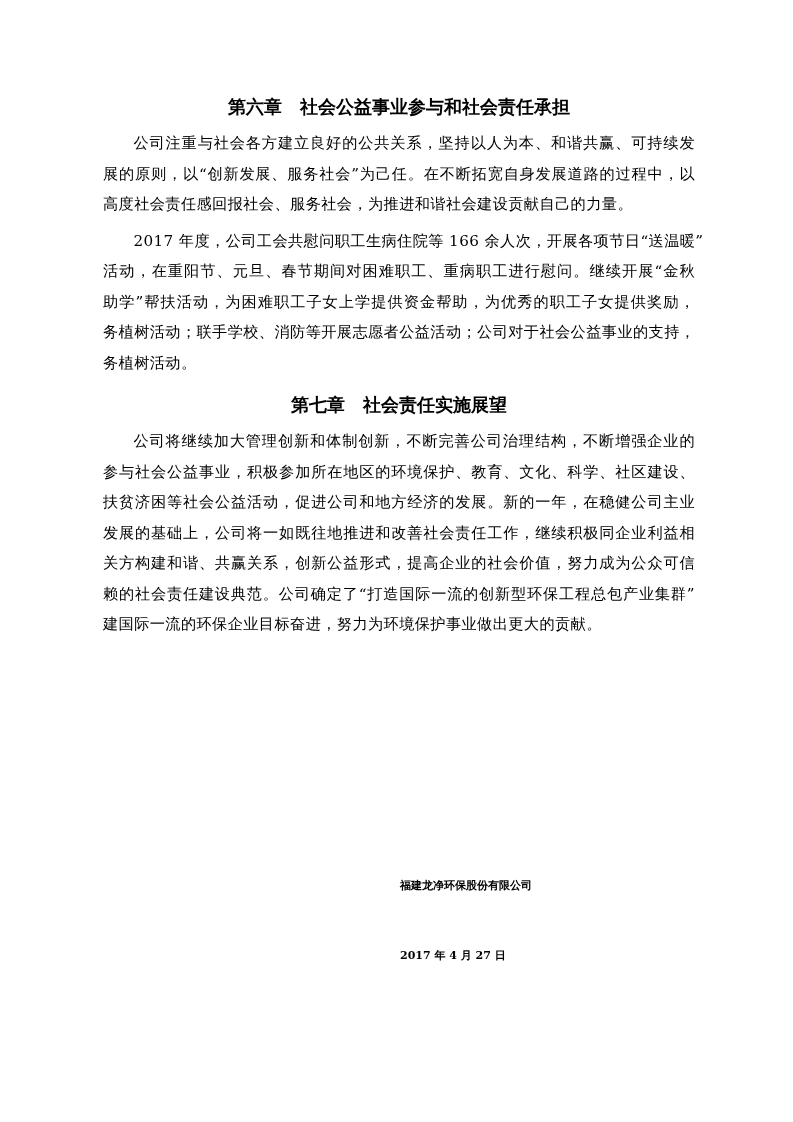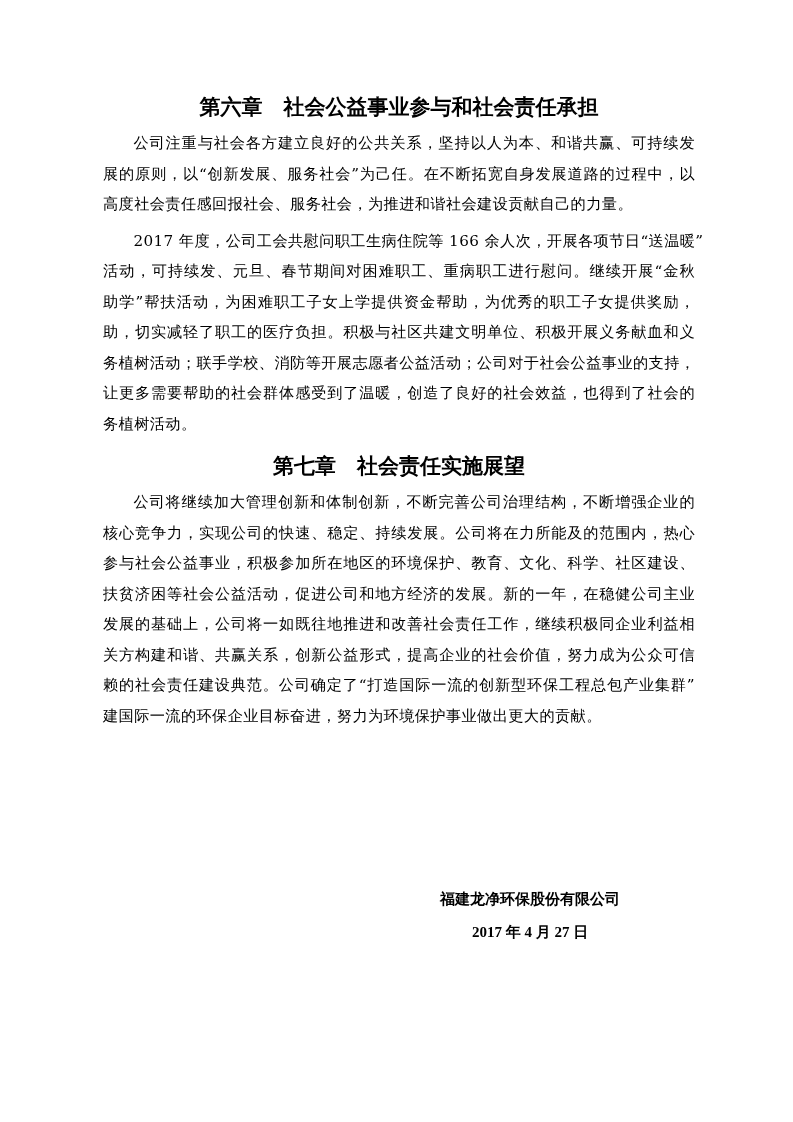--- a/index.html
+++ b/index.html
@@ -1,60 +1,57 @@
 <!DOCTYPE html>
 <html><head>
 <meta charset="utf-8">
 <style>
   html, body { margin: 0; padding: 0; background: #ffffff; }
   body { width: 793px; height: 1122px; position: relative; overflow: hidden;
          font-family: "DejaVu Serif", "Liberation Serif", serif; color: #000; }
   .page { position: absolute; left: 103px; top: 92px; width: 592px; }
-  .chapter-title { text-align: center; font-weight: bold; font-size: 21px;
+  .chapter-title { text-align: center; font-weight: bold; font-size: 18px;
                    font-family: "DejaVu Sans", "Liberation Sans", sans-serif;
                    height: 30px; line-height: 30px; margin: 0; }
   .para { font-size: 15.2px; line-height: 30.5px; text-indent: 2em;
           text-align: justify; margin: 6px 0 6px 0; letter-spacing: 0.4px; }
   .para .ln { display: block; white-space: nowrap; text-align: justify; text-align-last: justify; }
   .para .ln.last { text-align-last: left; }
   .para .ln.first { padding-left: 2em; }
   .para { text-indent: 0; }
-  .sig { position: absolute; left: 400px; width: 260px; text-align: center;
-         font-weight: bold; font-size: 15px; font-family: "DejaVu Serif", "Liberation Serif", serif; margin-top: 12px; }
+  .sig { position: absolute; left: 400px; width: 260px; text-align: left;
+         font-weight: bold; font-size: 11px; font-family: "DejaVu Serif", "Liberation Serif", serif; }
 </style>
 </head>
 <body>
 
 <div class="page">
   <h2 class="chapter-title">第六章　社会公益事业参与和社会责任承担</h2>
 
   <div class="para" style="margin-top:6px;">
     <span class="ln first">公司注重与社会各方建立良好的公共关系，坚持以人为本、和谐共赢、可持续发</span>
     <span class="ln">展的原则，以“创新发展、服务社会”为己任。在不断拓宽自身发展道路的过程中，以</span>
     <span class="ln last">高度社会责任感回报社会、服务社会，为推进和谐社会建设贡献自己的力量。</span>
   </div>
 
   <div class="para" style="margin-top:6px;">
     <span class="ln first">2017 年度，公司工会共慰问职工生病住院等 166 余人次，开展各项节日“送温暖”</span>
-    <span class="ln">活动，可持续发、元旦、春节期间对困难职工、重病职工进行慰问。继续开展“金秋</span>
+    <span class="ln">活动，在重阳节、元旦、春节期间对困难职工、重病职工进行慰问。继续开展“金秋</span>
     <span class="ln">助学”帮扶活动，为困难职工子女上学提供资金帮助，为优秀的职工子女提供奖励，</span>
-    <span class="ln">助，切实减轻了职工的医疗负担。积极与社区共建文明单位、积极开展义务献血和义</span>
     <span class="ln">务植树活动；联手学校、消防等开展志愿者公益活动；公司对于社会公益事业的支持，</span>
-    <span class="ln">让更多需要帮助的社会群体感受到了温暖，创造了良好的社会效益，也得到了社会的</span>
     <span class="ln last">务植树活动。</span>
   </div>
 
   <h2 class="chapter-title" style="margin-top:12px;">第七章　社会责任实施展望</h2>
 
   <div class="para" style="margin-top:6px;">
     <span class="ln first">公司将继续加大管理创新和体制创新，不断完善公司治理结构，不断增强企业的</span>
-    <span class="ln">核心竞争力，实现公司的快速、稳定、持续发展。公司将在力所能及的范围内，热心</span>
     <span class="ln">参与社会公益事业，积极参加所在地区的环境保护、教育、文化、科学、社区建设、</span>
     <span class="ln">扶贫济困等社会公益活动，促进公司和地方经济的发展。新的一年，在稳健公司主业</span>
     <span class="ln">发展的基础上，公司将一如既往地推进和改善社会责任工作，继续积极同企业利益相</span>
     <span class="ln">关方构建和谐、共赢关系，创新公益形式，提高企业的社会价值，努力成为公众可信</span>
     <span class="ln">赖的社会责任建设典范。公司确定了“打造国际一流的创新型环保工程总包产业集群”</span>
     <span class="ln last">建国际一流的环保企业目标奋进，努力为环境保护事业做出更大的贡献。</span>
   </div>
 </div>
 
 <div class="sig" style="top:878px;">福建龙净环保股份有限公司</div>
-<div class="sig" style="top:911px;font-family:Liberation Serif, serif;">2017 年 4 月 27 日</div>
+<div class="sig" style="top:948px;">2017 年 4 月 27 日</div>
 
 </body></html>

